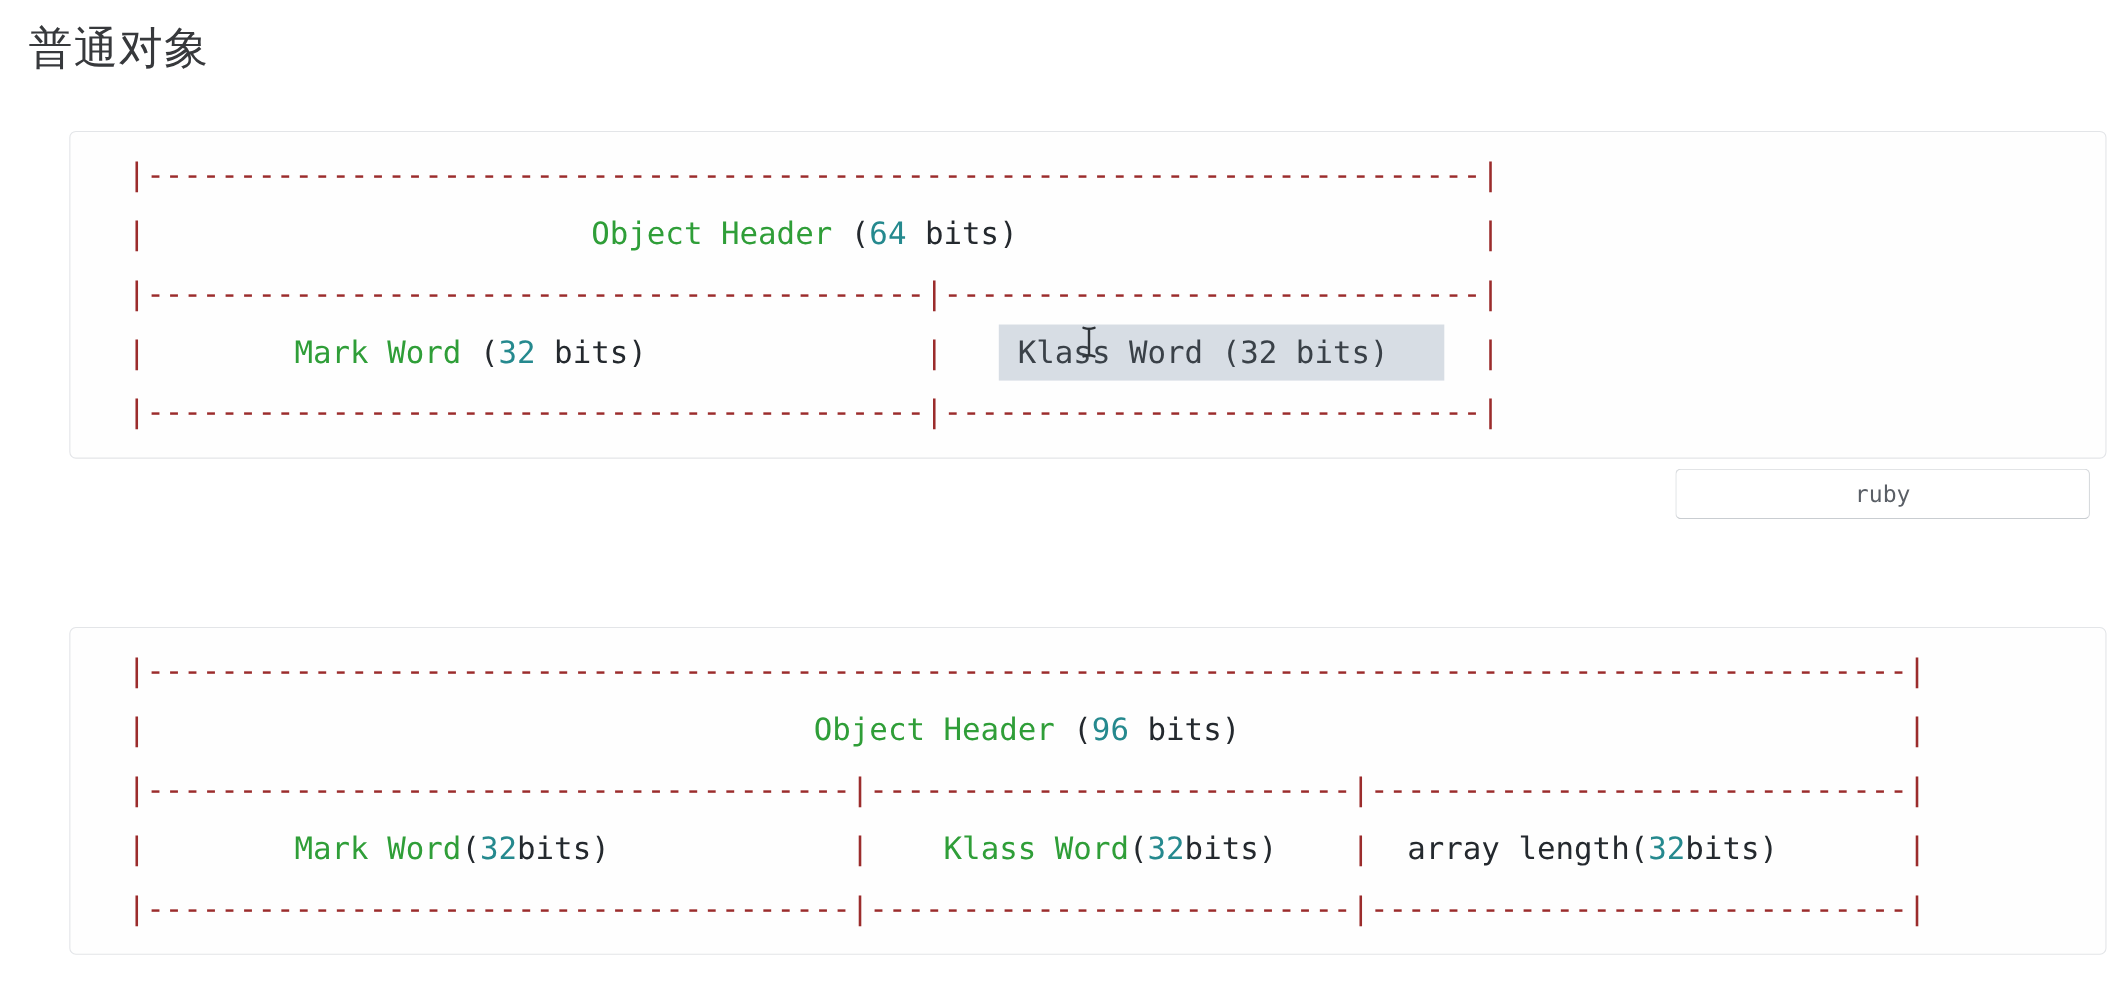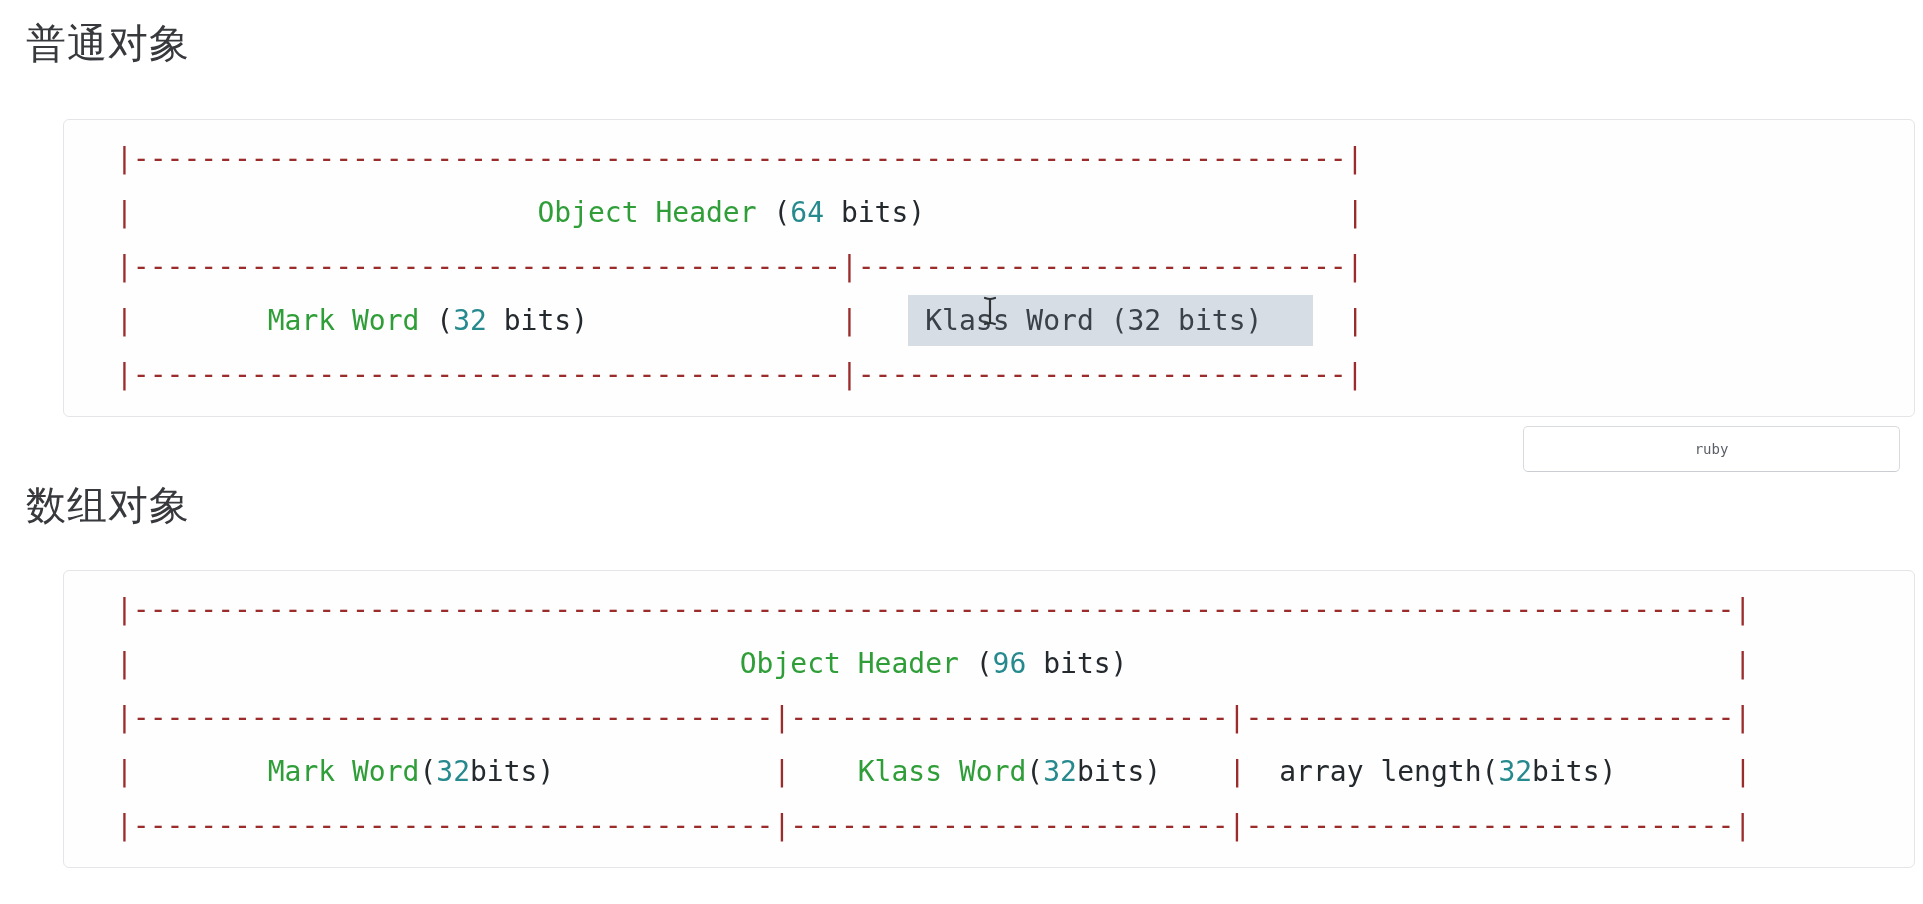--- a/index.html
+++ b/index.html
@@ -62,21 +62,21 @@
     position: absolute;
     left: 1523px; top: 426px;
     width: 377px; height: 46px;
     background: #ffffff;
     border: 1px solid #d8dbde;
     border-bottom-color: #c9cdd1;
     border-radius: 5px;
     text-align: center;
     line-height: 44px;
     font-family: "DejaVu Sans Mono", "Liberation Mono", monospace;
-    font-size: 14px;
+    font-size: 21px;
     color: #5a5f66;
   }
 
   .text-cursor {
     position: absolute;
     left: 918px; top: 176px;
     width: 16px; height: 30px;
     pointer-events: none;
   }
 </style>
@@ -93,19 +93,18 @@
       <g stroke="#2e3338" stroke-width="2.2" fill="none" stroke-linecap="round">
         <path d="M3 2 Q6 3 8 3 Q10 3 13 2"></path>
         <path d="M8 3 V27"></path>
         <path d="M3 28 Q6 27 8 27 Q10 27 13 28"></path>
       </g>
     </svg>
   </div>
 
   <div class="language-tag">ruby</div>
 
-  <h2 class="heading" id="heading-2">数组对象</h2>
 
   <div class="code-block" id="code-block-2">
     <pre class="code"><div class="code-line"><span class="tok-red">|</span><span class="tok-red">-----------------------------------------------------------------------------------------------</span><span class="tok-red">|</span></div><div class="code-line"><span class="tok-red">|</span><span class="tok-plain">                                    </span><span class="tok-green">Object Header</span><span class="tok-plain"> (</span><span class="tok-teal">96</span><span class="tok-plain"> bits)</span><span class="tok-plain">                                    </span><span class="tok-red">|</span></div><div class="code-line"><span class="tok-red">|</span><span class="tok-red">--------------------------------------</span><span class="tok-red">|</span><span class="tok-red">--------------------------</span><span class="tok-red">|</span><span class="tok-red">-----------------------------</span><span class="tok-red">|</span></div><div class="code-line"><span class="tok-red">|</span><span class="tok-plain">        </span><span class="tok-green">Mark Word</span><span class="tok-plain">(</span><span class="tok-teal">32</span><span class="tok-plain">bits)</span><span class="tok-plain">             </span><span class="tok-red">|</span><span class="tok-plain">    </span><span class="tok-green">Klass Word</span><span class="tok-plain">(</span><span class="tok-teal">32</span><span class="tok-plain">bits)</span><span class="tok-plain">    </span><span class="tok-red">|</span><span class="tok-plain">  </span><span class="tok-plain">array length(</span><span class="tok-teal">32</span><span class="tok-plain">bits)</span><span class="tok-plain">       </span><span class="tok-red">|</span></div><div class="code-line"><span class="tok-red">|</span><span class="tok-red">--------------------------------------</span><span class="tok-red">|</span><span class="tok-red">--------------------------</span><span class="tok-red">|</span><span class="tok-red">-----------------------------</span><span class="tok-red">|</span></div></pre>
   </div>
 
 </div>
 
 </body></html>

